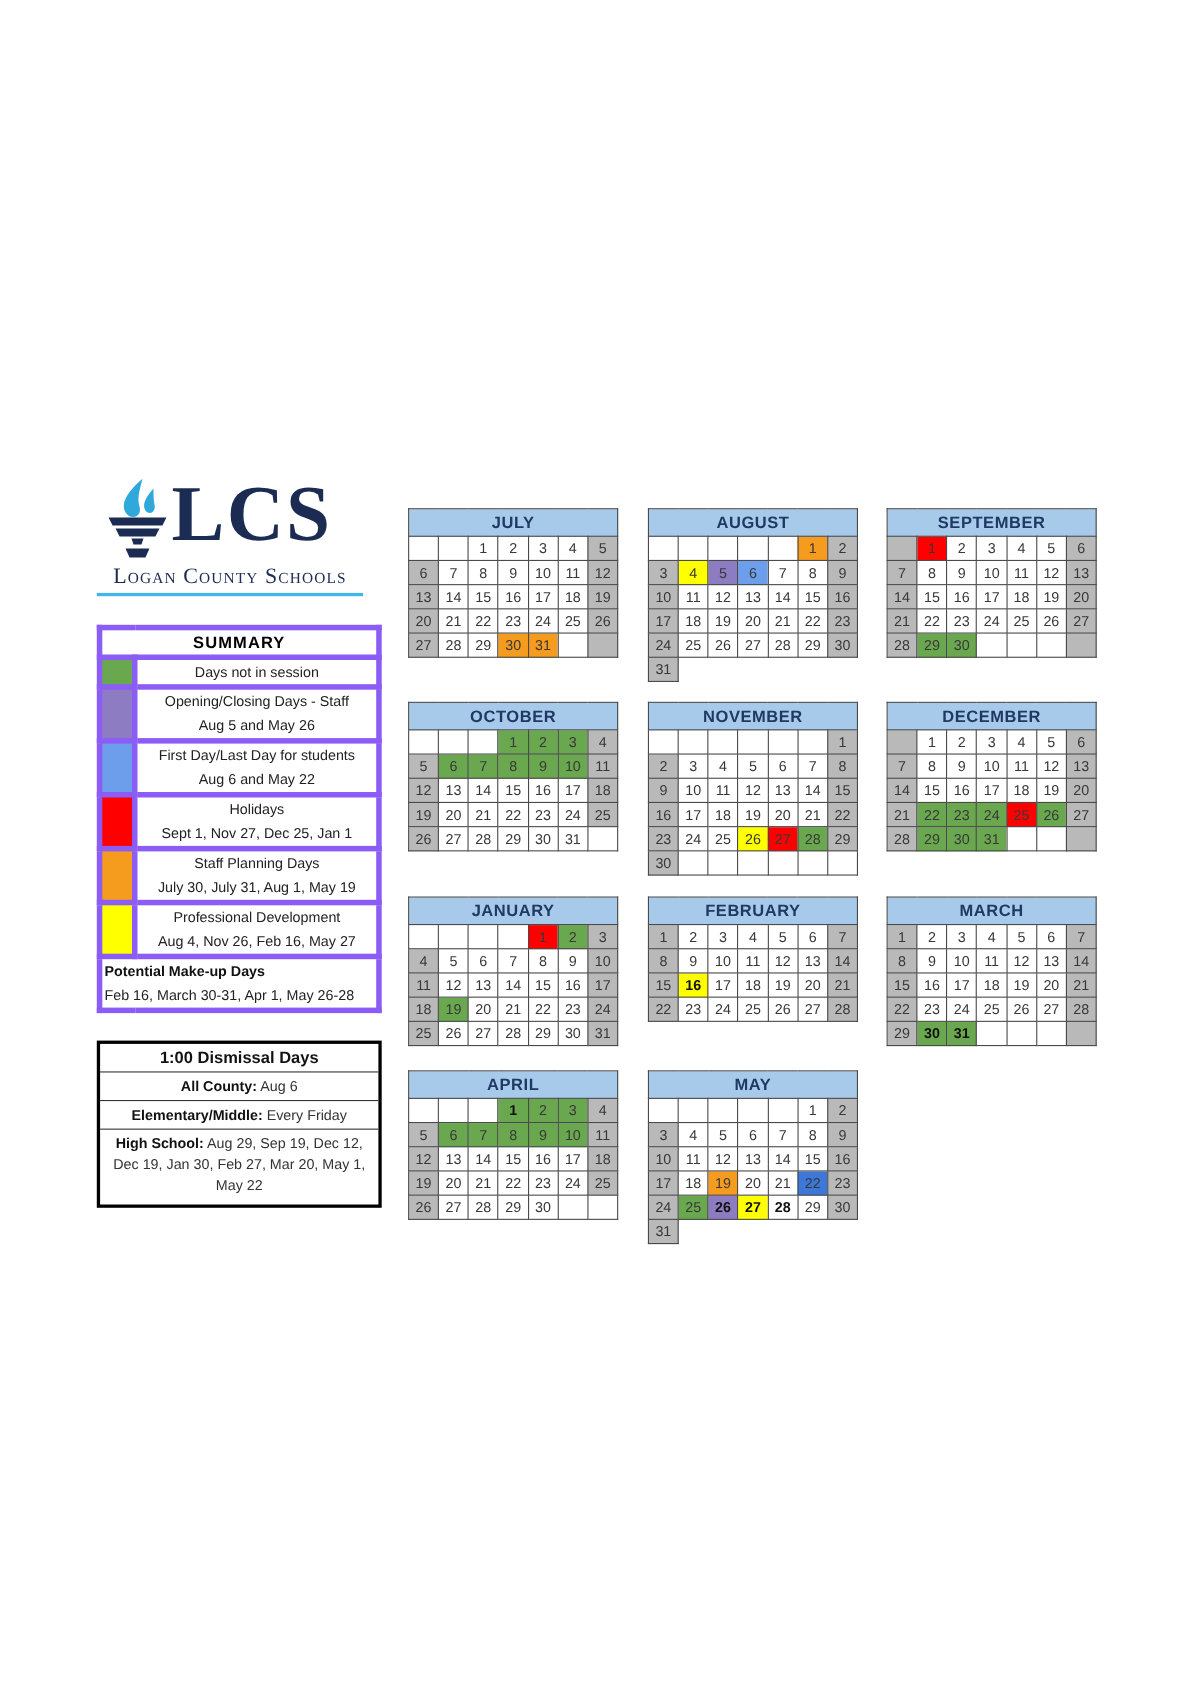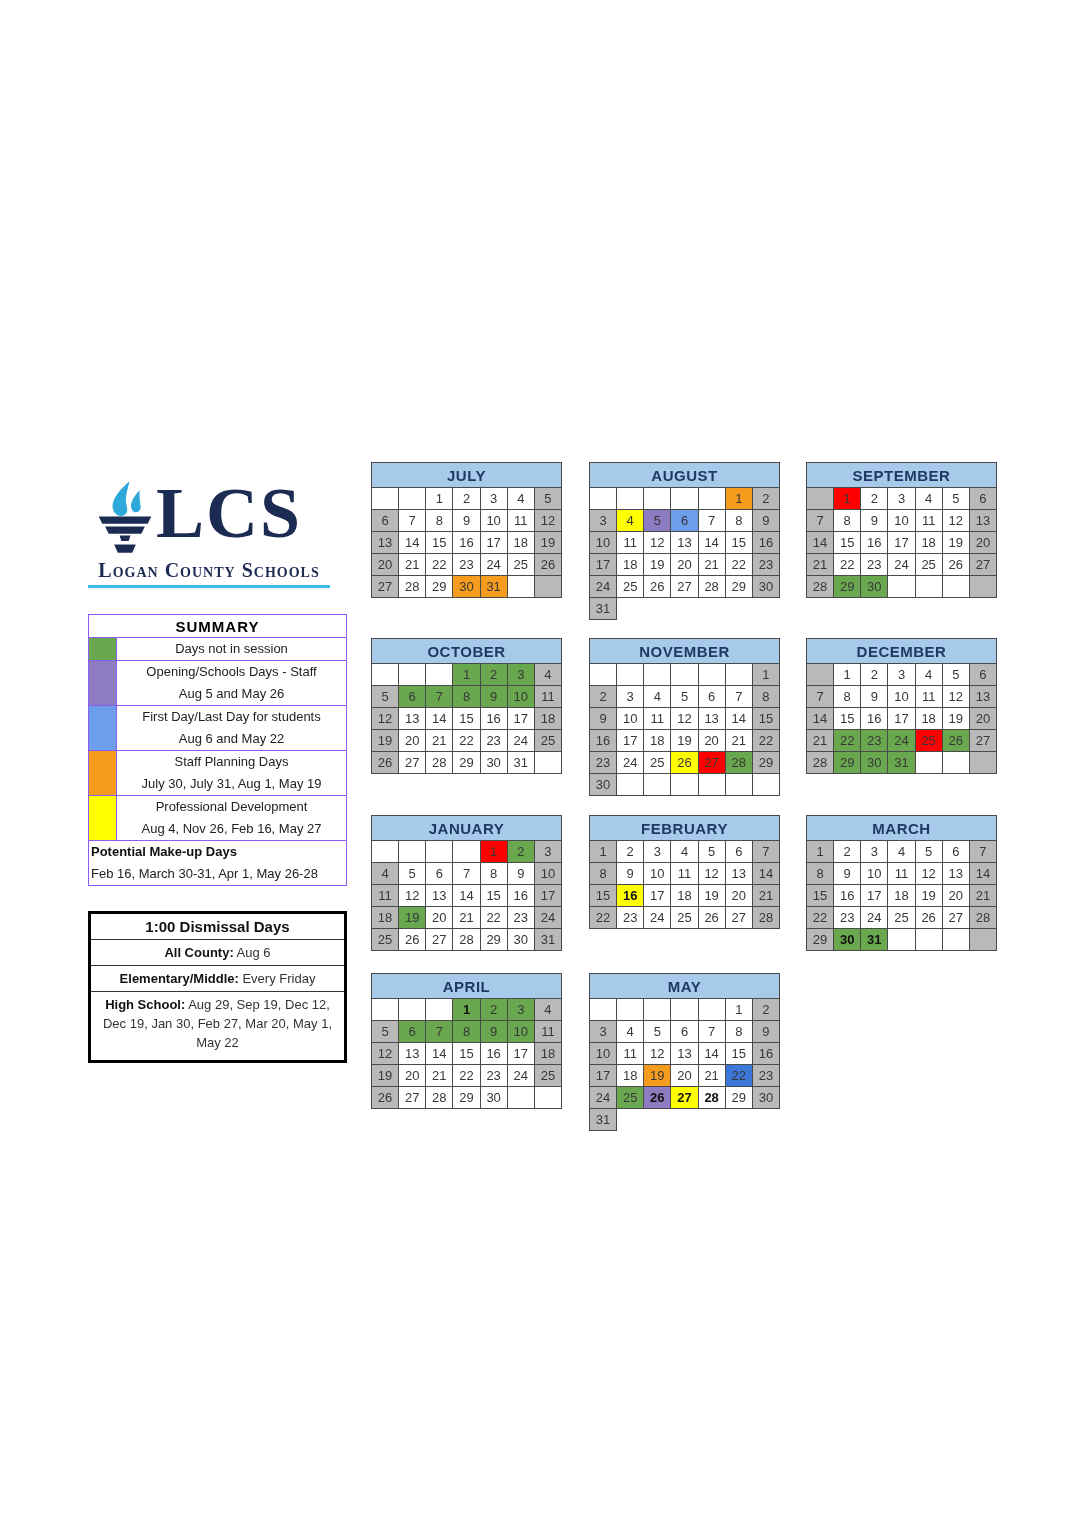--- a/index.html
+++ b/index.html
@@ -1,31 +1,31 @@
 <!DOCTYPE html>
 <html style="--header-blue: #A7CAEA; --navy: #1F3864; --logo-navy: #1B2B52; --underline-blue: #41B6E8;"><head>
 <meta charset="utf-8">
 <style>
   html,body{margin:0;padding:0;background:#fff;}
   .page{position:relative;width:1085px;height:1536px;background:#fff;overflow:hidden;
         font-family:"Liberation Sans",sans-serif;color:#333;}
   
-  .left-col{position:absolute;left:88px;top:475px;width:253px;}
+  .left-col{position:absolute;left:88px;top:429px;width:253px;}
   .logo-top{display:flex;align-items:flex-start;margin-left:8px;}
   .torch{margin-top:6px;flex:0 0 auto;}
   .logo-acronym{font-family:"Liberation Serif",serif;font-weight:bold;font-size:72px;
         line-height:76px;color:var(--logo-navy,#1B2B52);letter-spacing:2px;margin-left:2px;}
-  .logo-name{font-family:"Liberation Serif",serif;font-variant:small-caps;font-weight:bold;
+  .logo-name{font-family:"Liberation Serif",serif;font-variant:small-caps;font-weight:normal;
         font-size:20px;letter-spacing:1px;color:var(--logo-navy,#1B2B52);text-align:center;
         width:242px;border-bottom:3px solid var(--underline-blue,#41B6E8);padding-bottom:3px;margin-top:-2px;}
   .year-box{margin:20px 0 0 7px;width:250px;height:54px;background:var(--header-blue,#A7CAEA);
         text-align:center;line-height:54px;font-weight:bold;font-size:34px;color:#17294F;}
   
   table.summary{margin-top:26px;border-collapse:collapse;width:259px;font-size:13px;color:#222;}
-  table.summary th,table.summary td{border:1px solid #8b5cf6;padding:0;margin-top:32px;}
+  table.summary th,table.summary td{border:5px solid #8b5cf6;padding:0;margin-top:32px;}
   table.summary th{height:22px;font-size:15px;letter-spacing:1px;color:#000;}
   td.swatch{width:27px;}
   td.leg{text-align:center;}
   td.leg div,td.mk div{line-height:20px;padding:1px 2px;}
   td.mk{text-align:left;}
   .b{font-weight:bold;color:#111;}
   
   .dismissal{margin-top:25px;border:3px solid #000;width:253px;background:#fff;}
   .dis-title{font-weight:bold;font-size:15px;color:#111;text-align:center;
         padding:4px 0;border-bottom:1px solid #333;}
@@ -68,29 +68,36 @@
       <tbody>
           <tr>
             <td class="swatch" style="background:#6AA84F"></td>
             <td class="leg">
               <div>Days not in session</div>
             </td>
           </tr>
           <tr>
             <td class="swatch" style="background:#8E7CC3"></td>
             <td class="leg">
-              <div>Opening/Schools Days - Staff</div>
+              <div>Opening/Closing Days - Staff</div>
               <div>Aug 5 and May 26</div>
             </td>
           </tr>
           <tr>
             <td class="swatch" style="background:#6D9EEB"></td>
             <td class="leg">
               <div>First Day/Last Day for students</div>
               <div>Aug 6 and May 22</div>
+            </td>
+          </tr>
+          <tr>
+            <td class="swatch" style="background:#FF0000"></td>
+            <td class="leg">
+              <div>Holidays</div>
+              <div>Sept 1, Nov 27, Dec 25, Jan 1</div>
             </td>
           </tr>
           <tr>
             <td class="swatch" style="background:#F59B1E"></td>
             <td class="leg">
               <div>Staff Planning Days</div>
               <div>July 30, July 31, Aug 1, May 19</div>
             </td>
           </tr>
           <tr>

